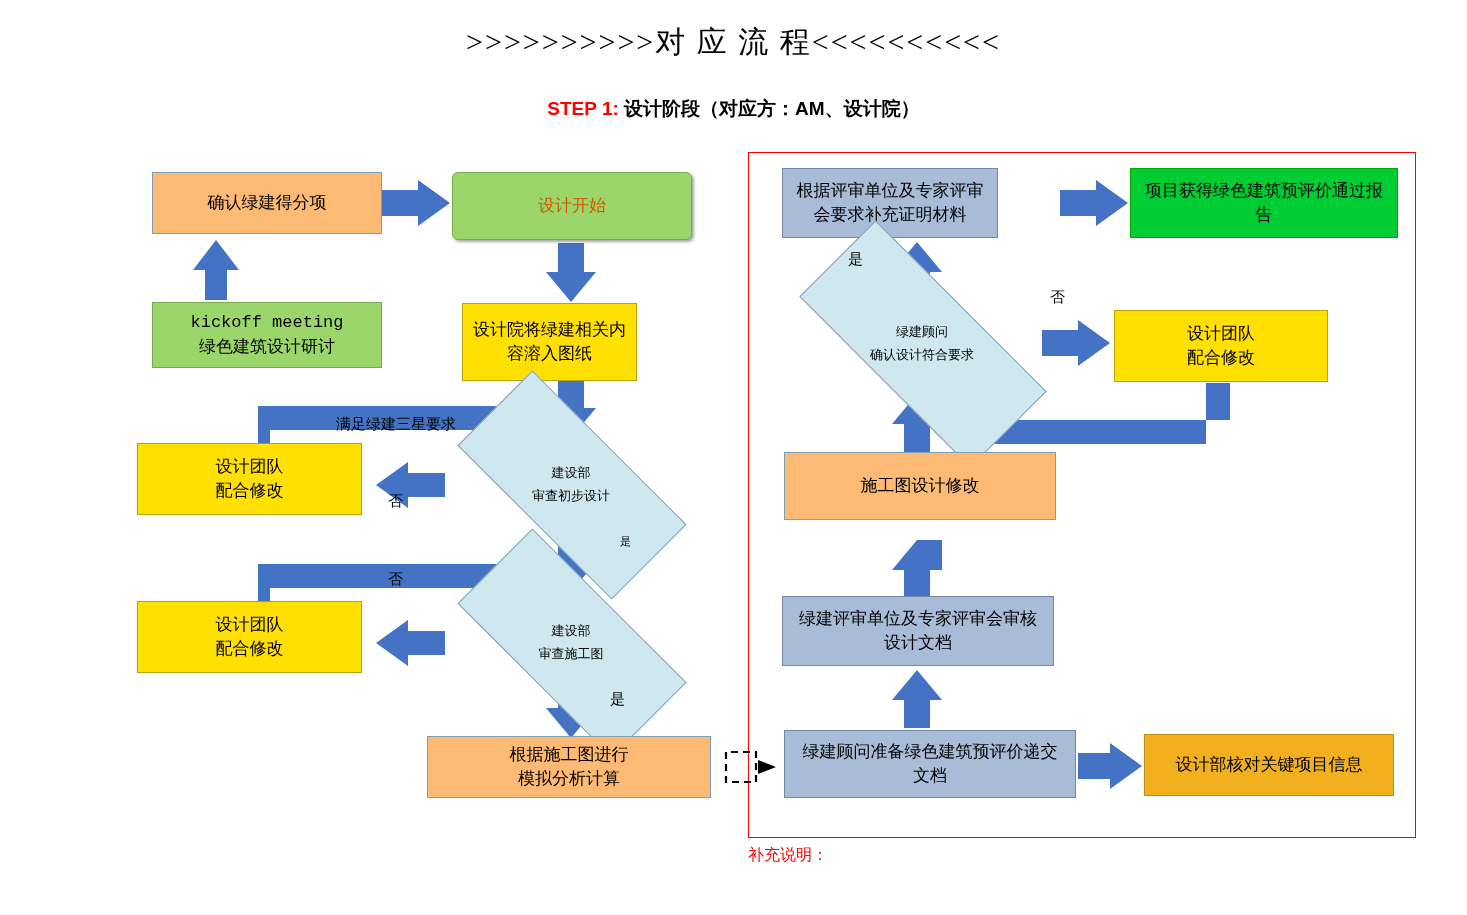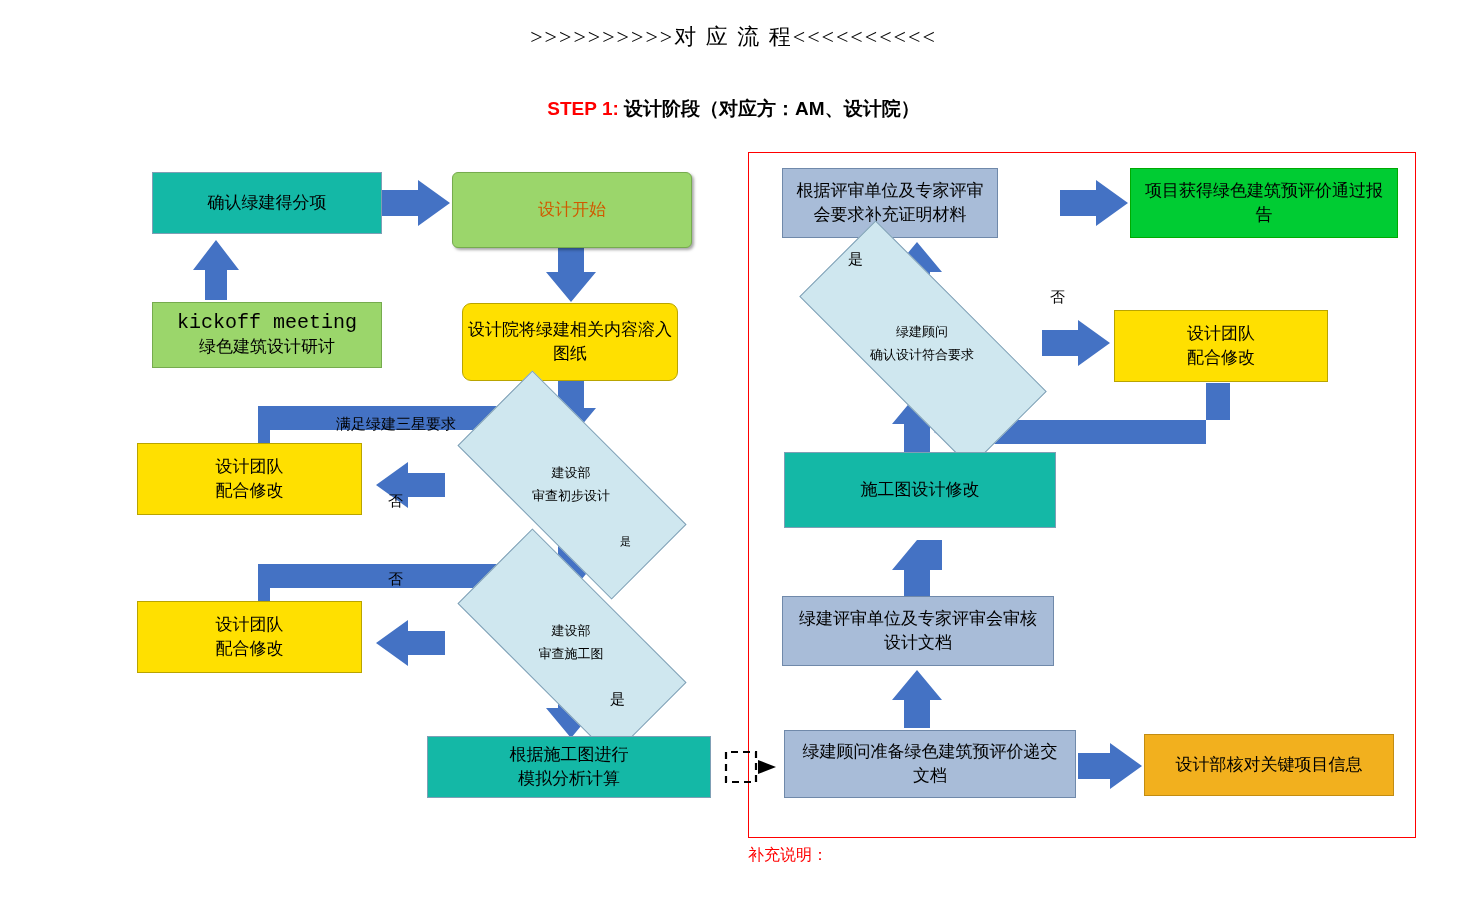--- a/index.html
+++ b/index.html
@@ -4,21 +4,21 @@
 <style>
   html,body{margin:0;padding:0;}
   body{
     width:1467px;height:915px;position:relative;background:#ffffff;
     font-family:"Liberation Sans", sans-serif;color:#000;
     overflow:hidden;
   }
   .abs{position:absolute;}
   .title{
     left:0;top:22px;width:1467px;text-align:center;
-    font-size:22px;letter-spacing:2px;color:#000;
+    font-size:30px;letter-spacing:2px;color:#000;
     font-family:"Liberation Serif", serif;
   }
   .step{
     left:0;top:96px;width:1467px;text-align:center;
     font-size:19px;font-weight:bold;
   }
   .step .red{color:#ff0000;}
   .redbox{
     left:748px;top:152px;width:666px;height:684px;
     border:1.5px solid #ff0000;background:transparent;
@@ -26,28 +26,28 @@
   .note{
     left:748px;top:844px;width:500px;color:#ff0000;font-size:16px;
     line-height:22px;font-family:"Liberation Serif", serif;
   }
   
   .node{
     display:flex;align-items:center;justify-content:center;text-align:center;
     font-size:17px;line-height:24px;box-sizing:border-box;
     font-family:"Liberation Serif", serif;
   }
-  .blue{background:#14b8a6;border:1px solid #7f9fb5;}
+  .blue{background:#fdba74;border:1px solid #7f9fb5;}
   .bluegray{background:#a8bcd8;border:1px solid #7089aa;}
   .yellow{background:#ffe000;border:1px solid #b9a400;}
   .green{background:#9bd66b;border:1px solid #76ab4e;border-radius:6px;}
   .greenlt{background:#9bd66b;border:1px solid #76ab4e;}
   .brightgreen{background:#00cc33;border:1px solid #0a0;}
   .orange{background:#f2b01e;border:1px solid #c28c12;}
-  .mono{font-family:"Liberation Mono", monospace;font-size:20px;}
+  .mono{font-family:"Liberation Mono", monospace;font-size:17px;}
   .startlabel{color:#d05a00;}
   
   .diamond{position:absolute;}
   .diamond .shape{
     position:absolute;left:0;top:0;width:100%;height:100%;
     background:#cfe7ef;border:1px solid #7f9fb5;
     transform:rotate(45deg);
   }
   .diamond .txt{
     position:absolute;left:0;top:0;width:100%;height:100%;
@@ -121,25 +121,25 @@
 
 <div class="abs node blue" style="left:152px;top:172px;width:230px;height:62px;">
   <span>确认绿建得分项</span>
 </div>
 
 <div class="abs node greenlt" style="left:152px;top:302px;width:230px;height:66px;flex-direction:column;">
   <span class="mono">kickoff meeting</span>
   <span>绿色建筑设计研讨</span>
 </div>
 
-<div class="abs node green" style="left:452px;top:172px;width:240px;height:76px;box-shadow:2px 2px 3px rgba(0,0,0,.35);">
+<div class="abs node green" style="left:452px;top:172px;width:240px;height:68px;box-shadow:2px 2px 3px rgba(0,0,0,.35);">
   <span class="startlabel">设计开始</span>
 </div>
 
-<div class="abs node yellow" style="left:462px;top:303px;width:216px;height:78px;padding:0 2px;white-space:pre-line;border-radius:9px;">
+<div class="abs node yellow" style="left:462px;top:303px;width:175px;height:78px;padding:0 2px;white-space:pre-line;">
   <span>设计院将绿建相关内容溶入图纸</span>
 </div>
 
 <div class="diamond" style="left:463px;top:432px;width:216px;height:104px;">
   <div class="shape"></div>
   <div class="txt" style="white-space:pre-line;">建设部
 审查初步设计</div>
 </div>
 
 <div class="diamond" style="left:463px;top:590px;width:216px;height:104px;">
@@ -191,21 +191,21 @@
   <div class="shape"></div>
   <div class="txt" style="white-space:pre-line;">绿建顾问
 确认设计符合要求</div>
 </div>
 
 <div class="abs node yellow" style="left:1114px;top:310px;width:214px;height:72px;white-space:pre-line;">
   <span>设计团队
 配合修改</span>
 </div>
 
-<div class="abs node blue" style="left:784px;top:452px;width:272px;height:76px;">
+<div class="abs node blue" style="left:784px;top:452px;width:272px;height:68px;">
   <span>施工图设计修改</span>
 </div>
 
 <div class="abs node bluegray" style="left:782px;top:596px;width:272px;height:70px;padding:16px 10px;">
   <span>绿建评审单位及专家评审会审核设计文档</span>
 </div>
 
 <div class="abs node bluegray" style="left:784px;top:730px;width:292px;height:68px;padding:0 10px;">
   <span>绿建顾问准备绿色建筑预评价递交文档</span>
 </div>

